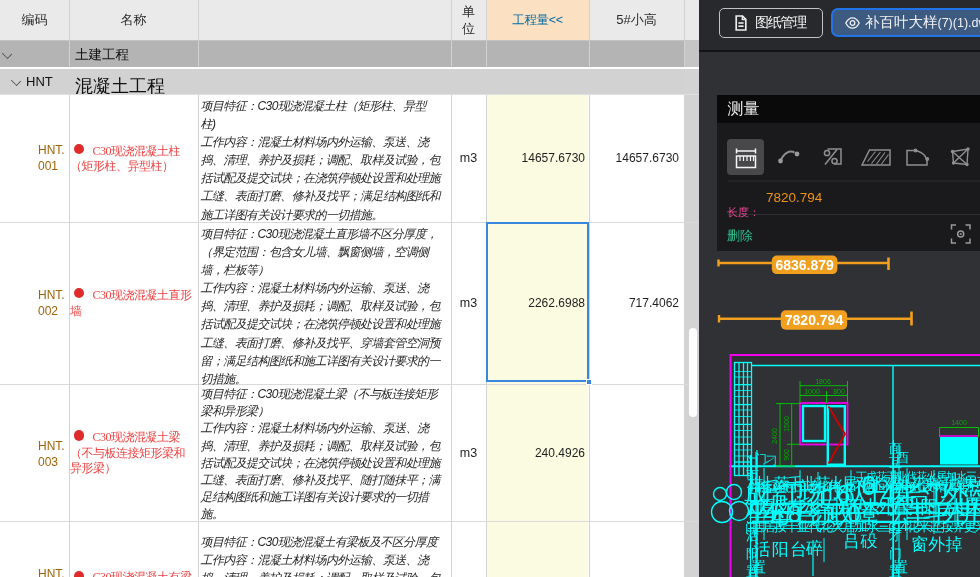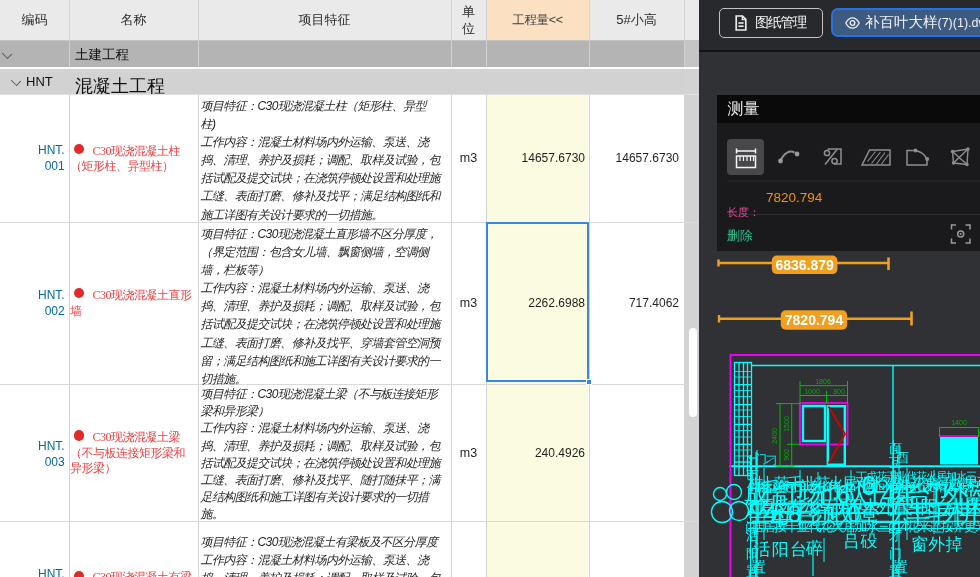--- a/index.html
+++ b/index.html
@@ -6,35 +6,34 @@
 html,body { width:980px; height:577px; overflow:hidden; }
 body { font-family:"Liberation Sans",sans-serif; background:#fff; }
 #root { position:relative; width:980px; height:577px; overflow:hidden; }
 .abs { position:absolute; }
 .vline { position:absolute; width:1px; }
 .hline { position:absolute; height:1px; }
 .ctr { display:flex; align-items:center; justify-content:center; text-align:center; }
 .num { font-size:12px; color:#1f1f1f; text-align:right; }
 .nm { position:absolute; font-size:12px; letter-spacing:-0.5px; color:#ef4444;font-family:Liberation Serif, serif; }
 .feat { font-size:12px; letter-spacing:-0.6px; line-height:18.1px; color:#262626; white-space:nowrap;font-style:italic; }
-.code { font-size:12px; color:#0369a1; line-height:16px; text-align:right; }
+.code { font-size:12px; color:#a16207; line-height:16px; text-align:left; }
 .chev { position:absolute; width:8px; height:8px; }
 .chev::before { content:""; position:absolute; left:0; top:0; width:7px; height:7px; border-right:1.6px solid #555; border-bottom:1.6px solid #555; transform:rotate(45deg) scale(1,0.8); transform-origin:center; }
 </style>
 </head>
 <body>
 <div id="root">
 
 <div class="abs" style="left:0;top:0;width:699px;height:40px;background:#eaeaea"></div>
 <div class="abs" style="left:486px;top:0;width:103px;height:40px;background:#fbe1c2"></div>
 <div class="abs ctr" style="left:0;top:0;width:69px;height:40px;font-size:13px;color:#2b2b2b">编码</div>
 <div class="abs ctr" style="left:69px;top:0;width:129px;height:40px;font-size:13px;color:#2b2b2b">名称</div>
-<div class="abs ctr" style="left:198px;top:0;width:253px;height:40px;font-size:13px;color:#2b2b2b">项目特征</div>
 <div class="abs ctr" style="left:451px;top:0;width:35px;height:40px;font-size:13px;color:#2b2b2b;line-height:17px">单<br>位</div>
-<div class="abs ctr" style="left:486px;top:0;width:103px;height:40px;font-size:12.5px;letter-spacing:-0.3px;color:#404040">工程量&lt;&lt;</div>
+<div class="abs ctr" style="left:486px;top:0;width:103px;height:40px;font-size:12.5px;letter-spacing:-0.3px;color:#0369a1">工程量&lt;&lt;</div>
 <div class="abs ctr" style="left:589px;top:0;width:95px;height:40px;font-size:13px;color:#2b2b2b">5#小高</div>
 
 <div class="abs" style="left:0;top:40px;width:699px;height:27px;background:#b4b4b4"></div>
 <div class="abs" style="left:0;top:68px;width:699px;height:26px;background:#d2d2d2"></div>
 <span class="chev" style="left:3px;top:50px"></span>
 <span class="chev" style="left:12px;top:77px"></span>
 <div class="abs" style="left:75px;top:45.5px;font-size:13.5px;color:#101010">土建工程</div>
 <div class="abs" style="left:26px;top:74px;font-size:13px;color:#101010">HNT</div>
 <div class="abs" style="left:75px;top:73.5px;font-size:18px;color:#101010">混凝土工程</div>
 

